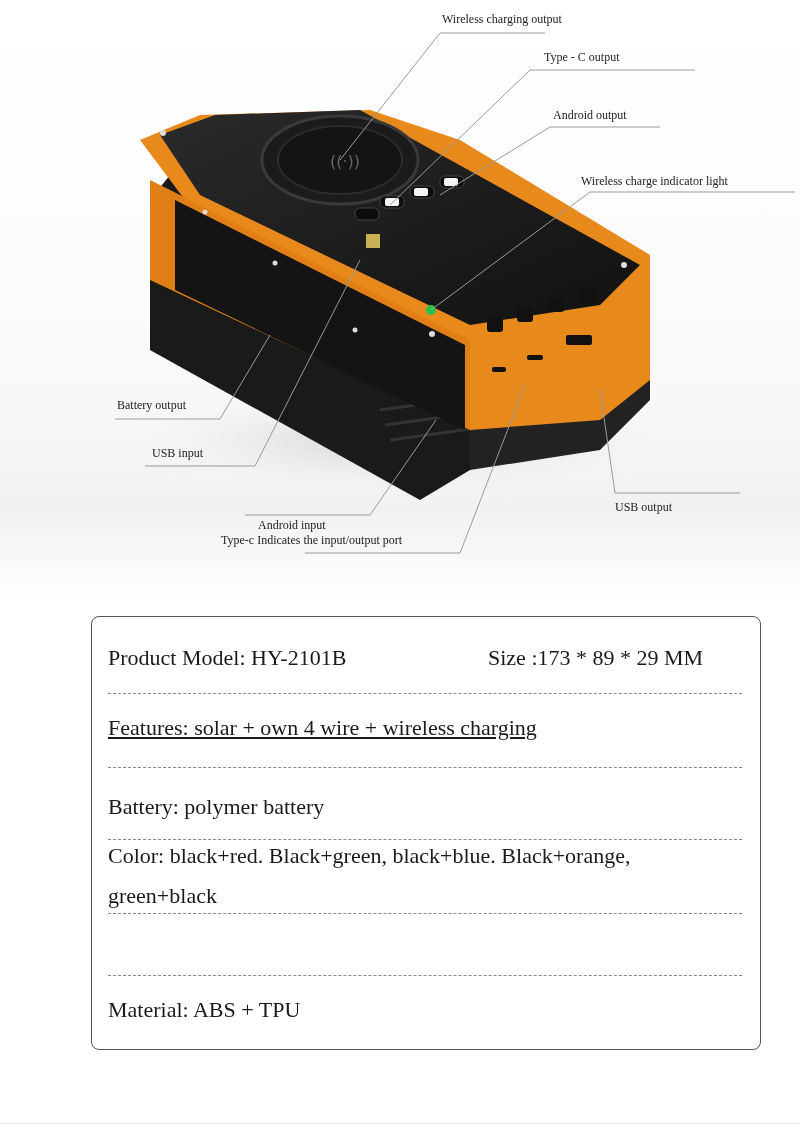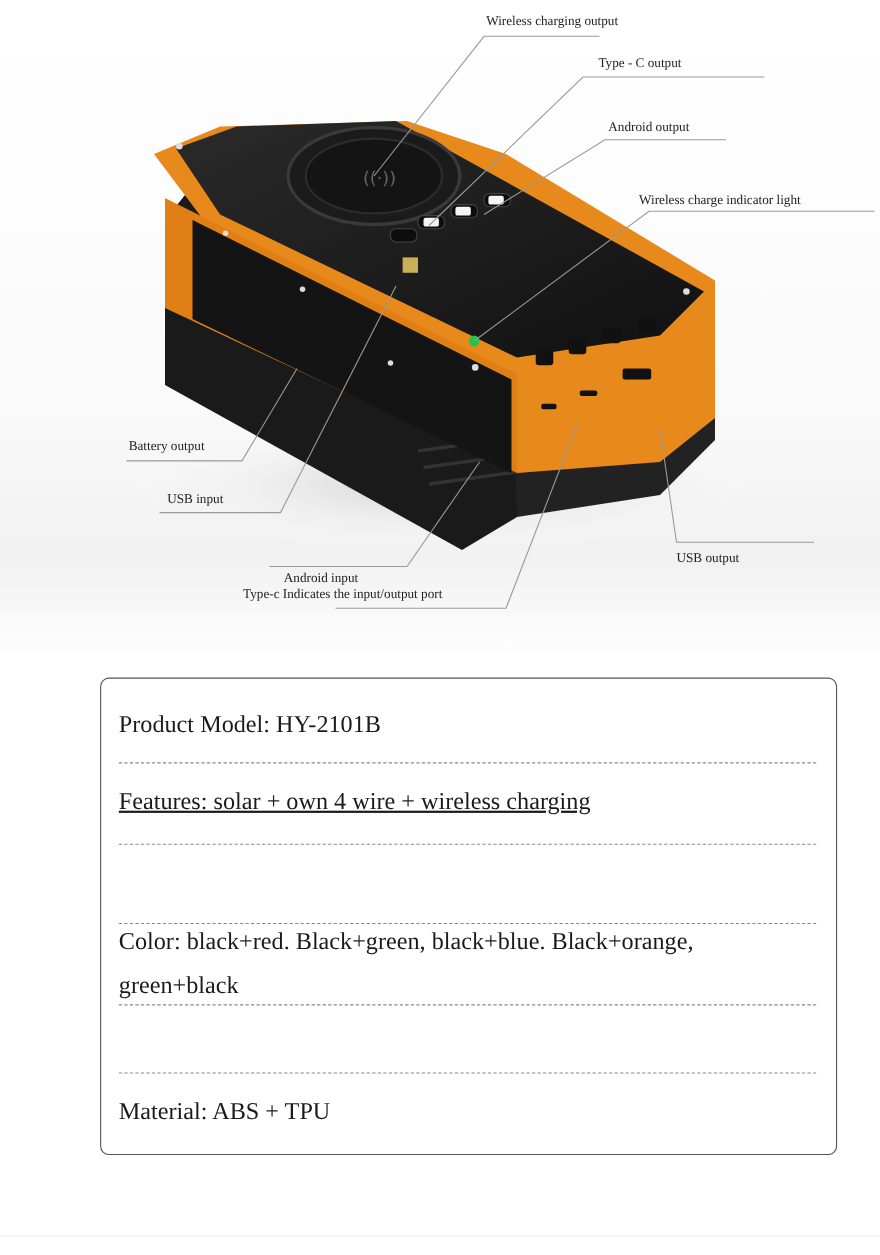--- a/index.html
+++ b/index.html
@@ -108,23 +108,25 @@
 
   <div class="callout" style="left:117px;top:398px;">Battery output</div>
   <div class="callout" style="left:152px;top:446px;">USB input</div>
   <div class="callout" style="left:258px;top:518px;">Android input</div>
   <div class="callout" style="left:221px;top:533px;">Type-c Indicates the input/output port</div>
   <div class="callout" style="left:615px;top:500px;">USB output</div>
 </div>
 
 <div class="spec-card">
   <div class="spec-row" style="top:28px;">Product Model: HY-2101B</div>
+  <div class="spec-row" style="top:28px;left:396px;">Size :173 * 89 * 29 MM</div>
   <div class="divider" style="top:76px;"></div>
   <div class="spec-row" style="top:98px;text-decoration:underline;">Features: solar + own 4 wire + wireless charging</div>
   <div class="divider" style="top:150px;"></div>
+  <div class="spec-row" style="top:177px;">Battery: polymer battery</div>
   <div class="divider" style="top:222px;"></div>
   <div class="spec-row" style="top:226px;">Color: black+red. Black+green, black+blue. Black+orange,</div>
   <div class="spec-row" style="top:266px;">green+black</div>
   <div class="divider" style="top:296px;"></div>
   <div class="divider" style="top:358px;"></div>
   <div class="spec-row" style="top:380px;">Material: ABS + TPU</div>
 </div>
 
 <div class="footer-line"></div>
 

